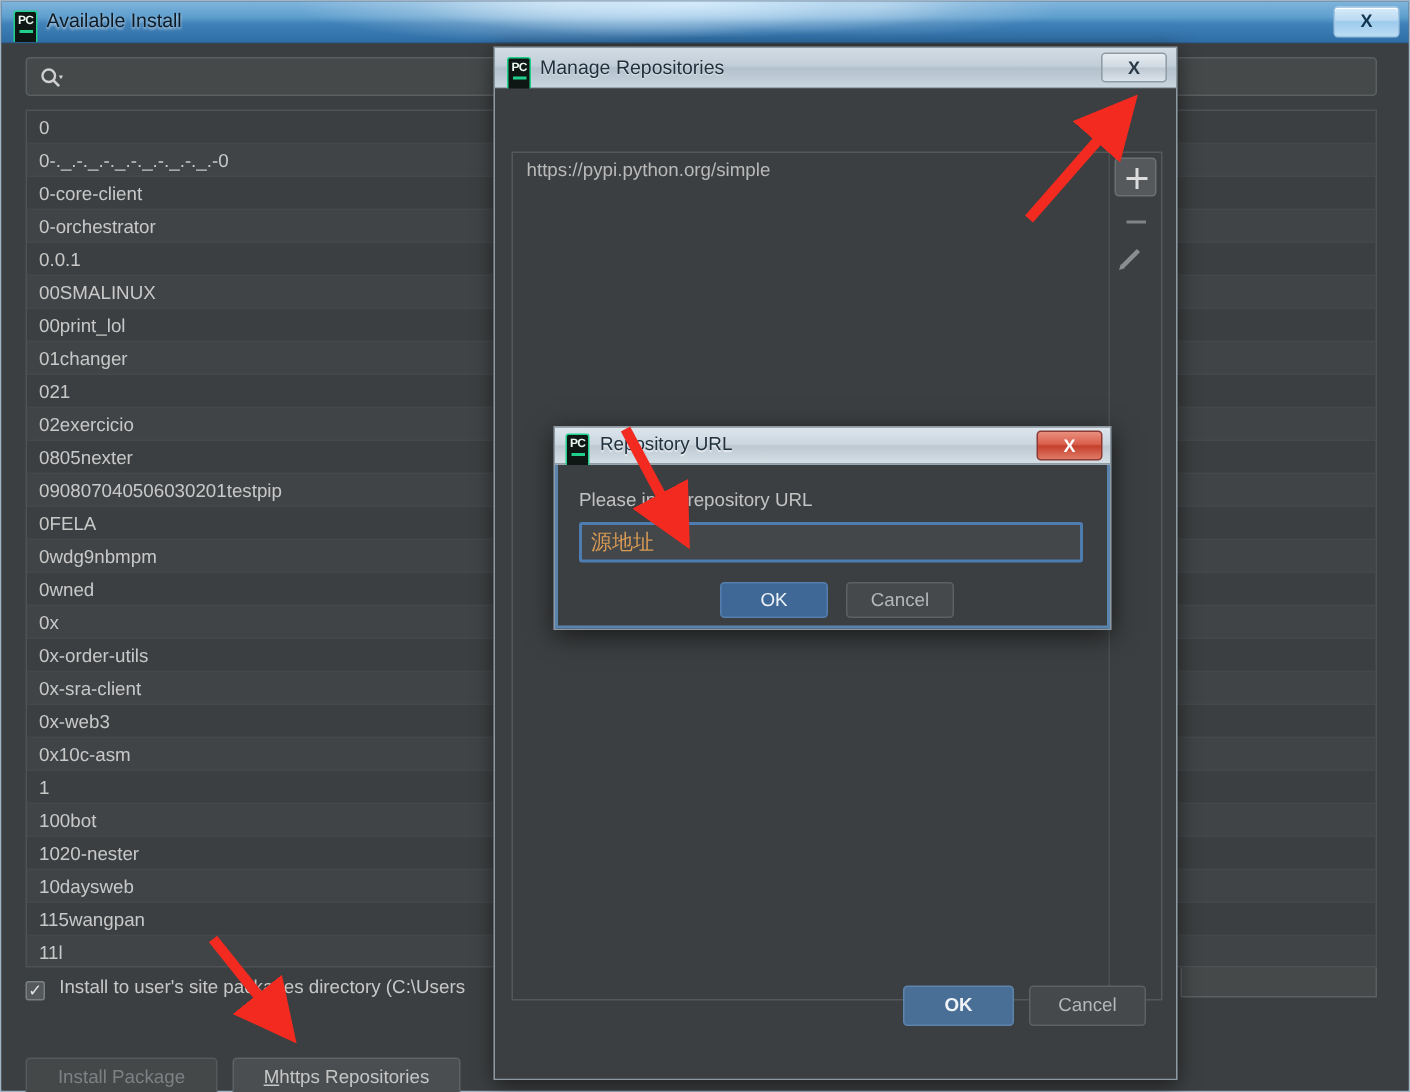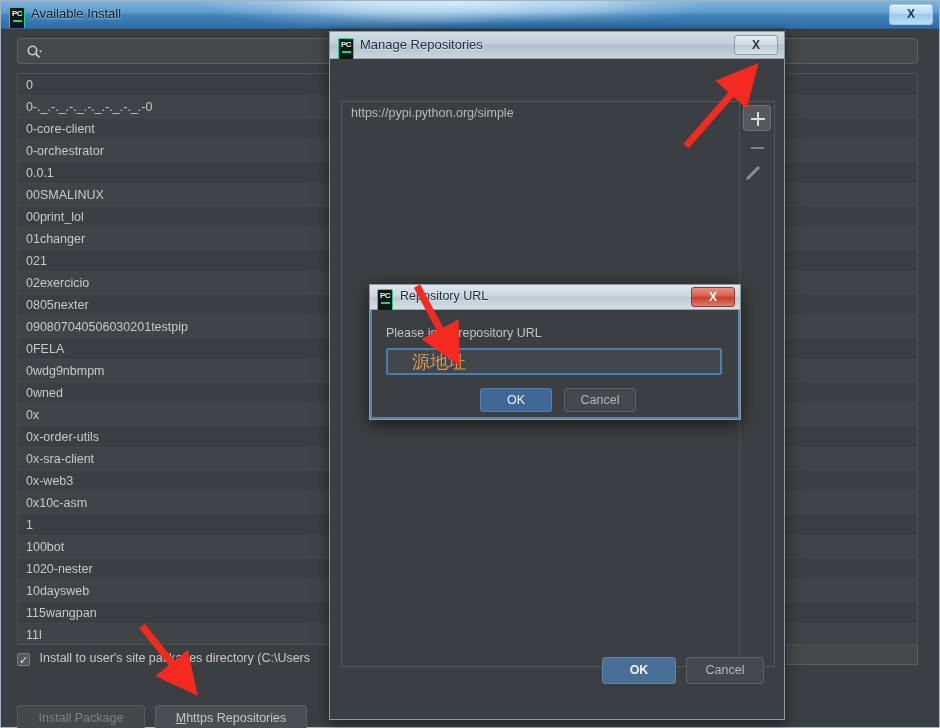--- a/index.html
+++ b/index.html
@@ -178,21 +178,21 @@
   }
   .url-body{position:absolute;left:0;top:25px;right:0;bottom:0;background:#3c3f41;
     border:2px solid #5a83ad;border-top:0;box-sizing:border-box;}
   .url-label{position:absolute;left:14px;top:16px;color:#c2c2c2;font-size:12.5px;}
   .url-input{
     position:absolute;left:14px;top:38px;width:336px;height:27px;
     background:#43474a;border:2px solid #4c7cb0;border-radius:2px;box-sizing:border-box;
   }
   .url-input input{
     width:100%;height:100%;background:transparent;border:0;outline:none;
-    color:#d99a53;font-size:18px;padding-left:24px;box-sizing:border-box;
+    color:#d99a53;font-size:14px;padding-left:6px;box-sizing:border-box;
     font-family:"Liberation Sans", sans-serif;
   }
   .url-ok{
     position:absolute;left:108px;top:78px;width:72px;height:24px;
     background:#3f6897;border:1px solid #547fae;border-radius:3px;
     color:#eef3f8;font-size:12.5px;text-align:center;line-height:22px;
     box-sizing:border-box;cursor:pointer;
   }
   .url-cancel{
     position:absolute;left:192px;top:78px;width:72px;height:24px;

